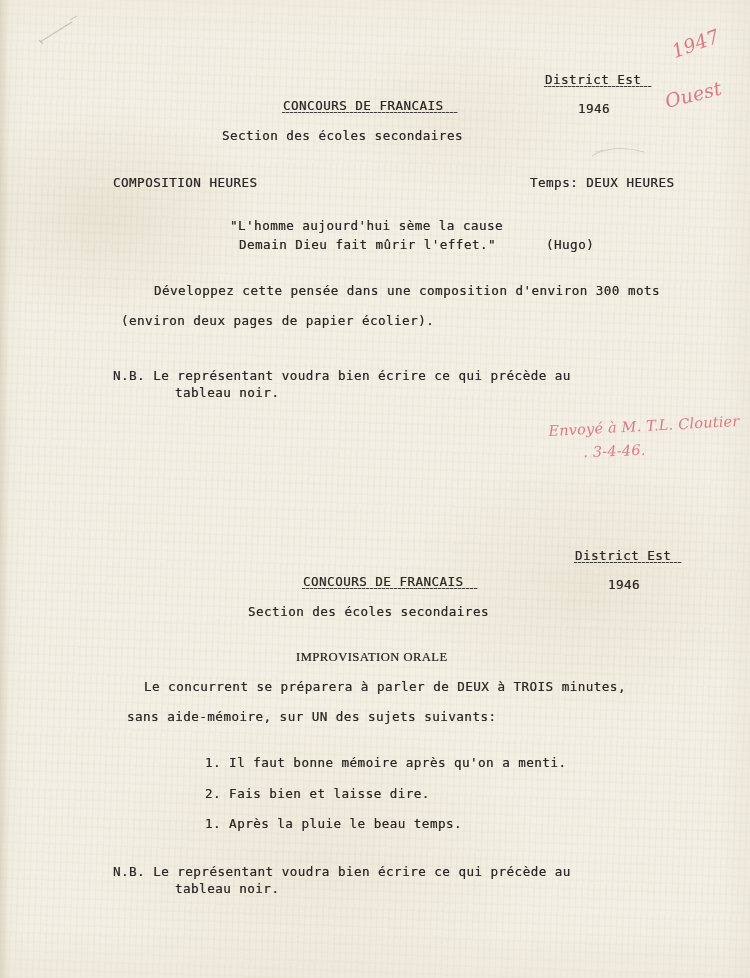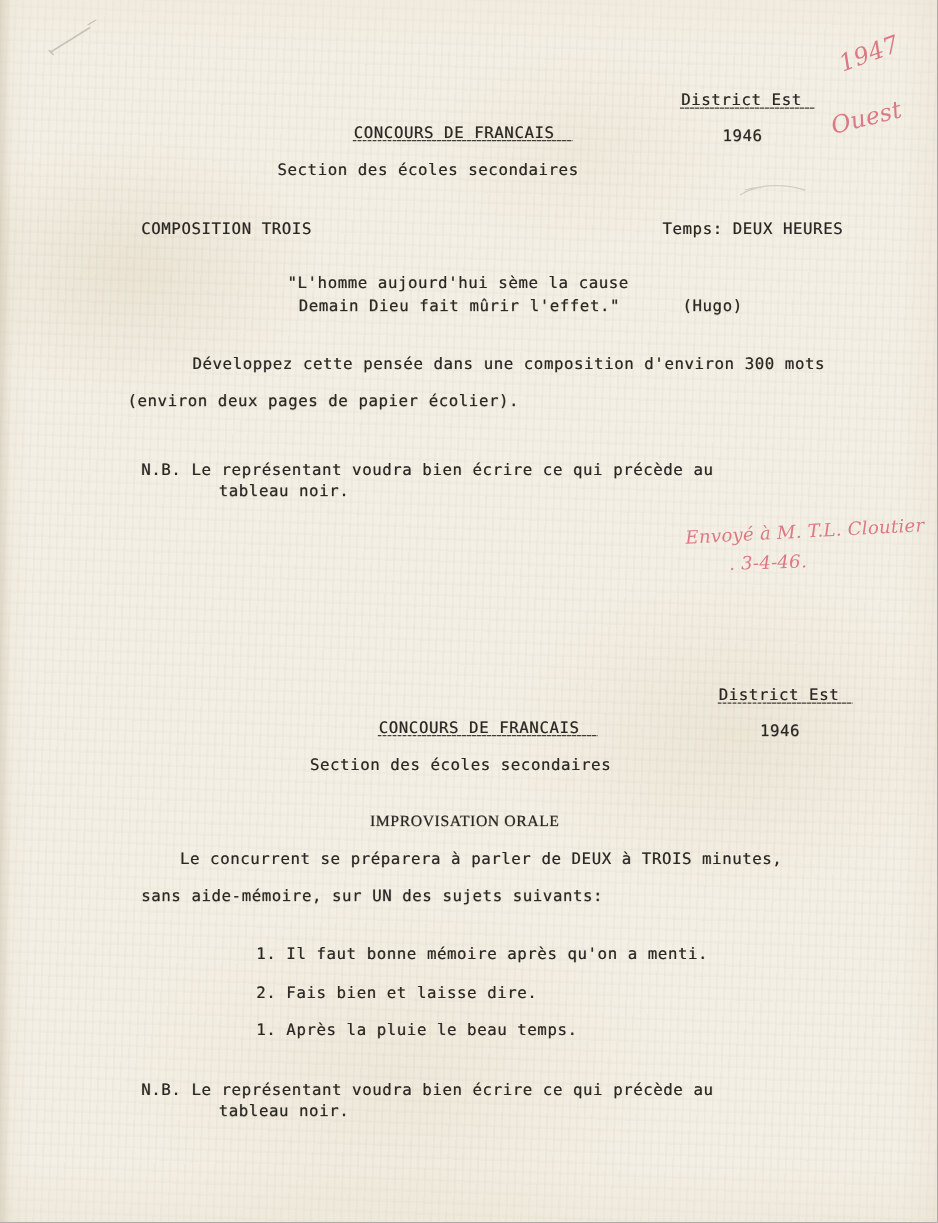--- a/index.html
+++ b/index.html
@@ -118,33 +118,33 @@
 
   <div class="hand rot" style="left:676px; top:40px; font-size:19px;">1947</div>
 
   <div class="hand rot2" style="left:668px; top:90px; font-size:19px;">Ouest</div>
 
   <div class="tx" style="left:283px; top:96px;">CONCOURS DE FRANCAIS</div>
   <div class="uline" style="left:282px; top:112px; width:176px;"></div>
 
   <div class="tx" style="left:222px; top:126px;">Section des écoles secondaires</div>
 
-  <div class="tx" style="left:113px; top:173px;">COMPOSITION TROIS</div>
+  <div class="tx" style="left:113px; top:173px;">COMPOSITION HEURES</div>
 
   <div class="tx" style="left:482px; top:173px;margin-left:48px;">Temps: DEUX HEURES</div>
 
   <div class="tx" style="left:230px; top:216px;">"L'homme aujourd'hui sème la cause</div>
 
   <div class="tx" style="left:239px; top:235px;">Demain Dieu fait mûrir l'effet."</div>
 
   <div class="tx" style="left:546px; top:235px;">(Hugo)</div>
 
   <div class="tx" style="left:154px; top:281px;">Développez cette pensée dans une composition d'environ 300 mots</div>
 
-  <div class="tx" style="left:102px; top:311px;">(environ deux pages de papier écolier).</div>
+  <div class="tx" style="left:121px; top:311px;">(environ deux pages de papier écolier).</div>
 
   <div class="tx" style="left:113px; top:366px;">N.B. Le représentant voudra bien écrire ce qui précède au</div>
 
   <div class="tx" style="left:175px; top:383px;">tableau noir.</div>
 
   <div class="hand" style="left:548px; top:423px; font-size:14.5px; transform:rotate(-3deg); transform-origin:left top;">Envoyé à M. T.L. Cloutier</div>
 
   <div class="hand" style="left:583px; top:444px; font-size:14.5px; transform:rotate(-2deg); transform-origin:left top;">. 3-4-46.</div>
 
   <div class="tx" style="left:575px; top:546px;">District Est</div>
@@ -154,21 +154,21 @@
 
   <div class="tx" style="left:303px; top:572px;">CONCOURS DE FRANCAIS</div>
   <div class="uline" style="left:302px; top:588px; width:176px;"></div>
 
   <div class="tx" style="left:248px; top:602px;">Section des écoles secondaires</div>
 
   <div class="tx" style="left:296px; top:648px;font-family:Liberation Serif, serif;">IMPROVISATION ORALE</div>
 
   <div class="tx" style="left:144px; top:677px;">Le concurrent se préparera à parler de DEUX à TROIS minutes,</div>
 
-  <div class="tx" style="left:113px; top:707px;text-align:center;">sans aide-mémoire, sur UN des sujets suivants:</div>
+  <div class="tx" style="left:127px; top:707px;text-align:center;">sans aide-mémoire, sur UN des sujets suivants:</div>
 
   <div class="tx" style="left:205px; top:753px;">1. Il faut bonne mémoire après qu'on a menti.</div>
 
   <div class="tx" style="left:205px; top:784px;text-align:center;">2. Fais bien et laisse dire.</div>
 
   <div class="tx" style="left:205px; top:814px;">1. Après la pluie le beau temps.</div>
 
   <div class="tx" style="left:113px; top:862px;">N.B. Le représentant voudra bien écrire ce qui précède au</div>
 
   <div class="tx" style="left:175px; top:879px;">tableau noir.</div>

